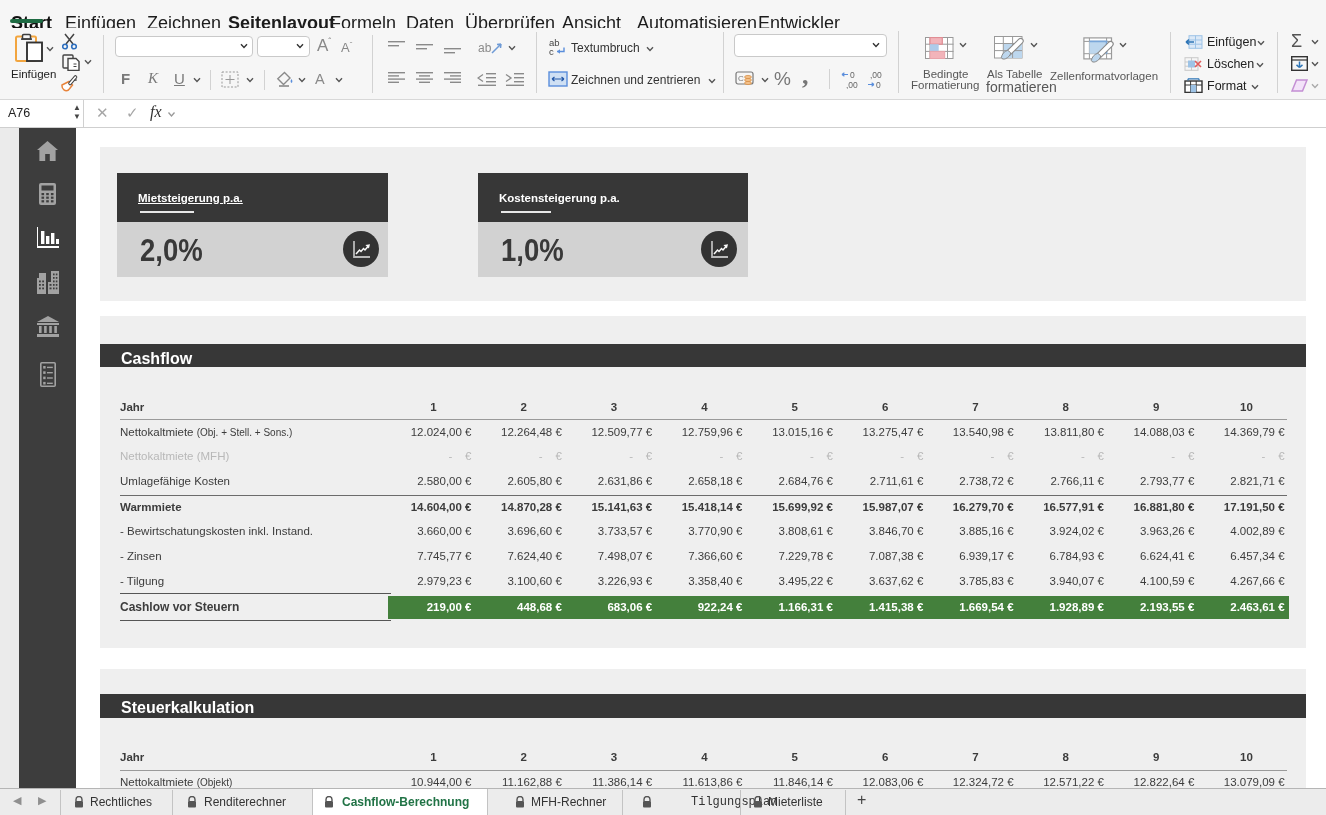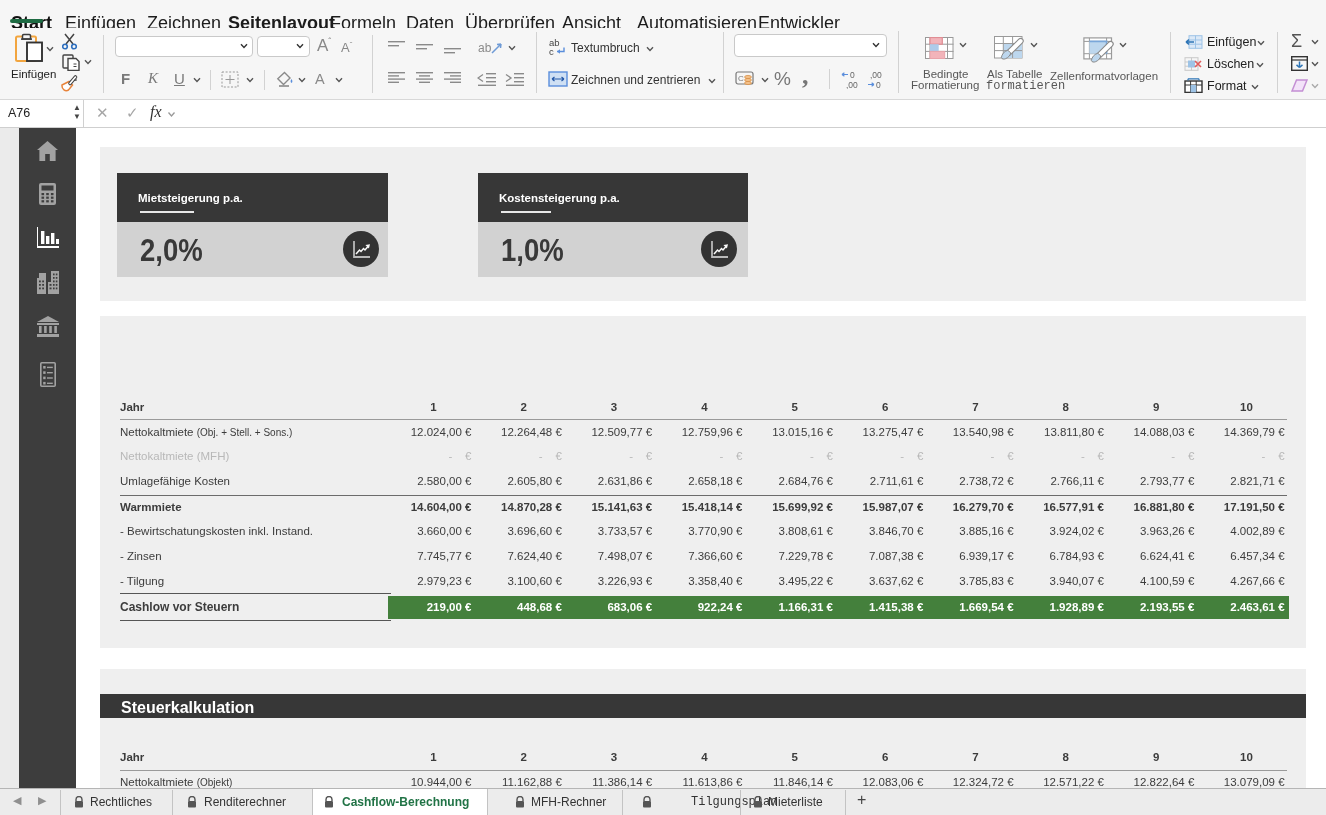--- a/index.html
+++ b/index.html
@@ -222,21 +222,21 @@
 <rect x="9.3" y="7.5" width="18.7" height="14.5" fill="#bdd7ee"></rect>
 <path d="M9.3 0.5 v21.5 M18.6 0.5 v21.5 M0.5 7.5 h27.5 M0.5 14.6 h27.5" stroke="#9a9a9a" stroke-width="1" fill="none"></path>
 <path d="M26.6 5 L14.5 17" stroke="#8a8a8a" stroke-width="6.2" stroke-linecap="round"></path>
 <path d="M26.6 5 L14.5 17" stroke="#fff" stroke-width="4" stroke-linecap="round"></path>
 <path d="M13.8 14.3 C10 15.4 8 18 7.3 21.8 C8 23 9.8 23.4 11.3 22.8 C14.3 21.7 16 19.6 16.8 16.9 Z" fill="#bdd7ee" stroke="#8a8a8a" stroke-width="1"></path>
 </svg>
 <svg class="abs" style="left:1030px;top:14px" width="8" height="6" viewBox="0 0 8 6">
       <path d="M1 1.2 L4 4.4 L7 1.2" fill="none" stroke="#555" stroke-width="1.4"></path>
     </svg>
 <span class="abs" style="left:987px;top:40px;font-size:11.5px;color:#575757;white-space:nowrap;">Als Tabelle</span>
-<span class="abs" style="left:986px;top:51px;font-size:12px;color:#575757;white-space:nowrap;font-family:Liberation Mono, monospace;">formatieren</span>
+<span class="abs" style="left:986px;top:51px;font-size:14px;color:#575757;white-space:nowrap;">formatieren</span>
 <svg class="abs" style="left:1083px;top:9px" width="36" height="30" viewBox="0 0 36 30">
 <rect x="0.9" y="0.9" width="27.6" height="21" fill="#fff" stroke="#9a9a9a" stroke-width="1.2"></rect>
 <path d="M6.4 0.9 v21 M23.6 0.9 v21 M0.9 4.4 h27.6 M0.9 16.7 h27.6" stroke="#9a9a9a" stroke-width="1" fill="none"></path>
 <rect x="6.4" y="4.4" width="17.2" height="12.3" fill="#bdd7ee"></rect>
 <path d="M6.4 4.4 h17.2 v12.3" fill="none" stroke="#7aa7d9" stroke-width="1.6"></path>
 <path d="M27.6 7 L15.5 19" stroke="#8a8a8a" stroke-width="6.2" stroke-linecap="round"></path>
 <path d="M27.6 7 L15.5 19" stroke="#fff" stroke-width="4" stroke-linecap="round"></path>
 <path d="M14.8 16.3 C11 17.4 9 20 8.3 23.8 C9 25 10.8 25.4 12.3 24.8 C15.3 23.7 17 21.6 17.8 18.9 Z" fill="#bdd7ee" stroke="#8a8a8a" stroke-width="1"></path>
 </svg>
 <svg class="abs" style="left:1119px;top:14px" width="8" height="6" viewBox="0 0 8 6">
@@ -386,21 +386,21 @@
           <rect x="7" y="15.3" width="5.8" height="1.4"></rect>
 <rect x="3.2" y="19.9" width="2.4" height="2.6"></rect>
           <rect x="7" y="20.6" width="5.8" height="1.4"></rect>
 </g>
       </svg>
   </div>
 
   <div class="abs" style="left:100px;top:19px;width:1206px;height:154px;background:#efefef;"></div>
 
   <div class="abs" style="left:117px;top:45px;width:271px;height:49px;background:#373737;">
-    <span class="abs" style="left:21px;top:19px;font-size:11.5px;font-weight:bold;color:#fff;">Mietsteigerung p.a.</span>
+    <span class="abs" style="left:21px;top:19px;font-size:11.5px;font-weight:bold;color:#fff;text-decoration:underline;">Mietsteigerung p.a.</span>
     <div class="abs" style="left:23px;top:38px;width:54px;height:2px;background:#e8e8e8;"></div>
   </div>
   <div class="abs" style="left:117px;top:94px;width:271px;height:55px;background:#d2d2d2;">
     <span class="abs" style="left:23px;top:12px;font-size:32px;line-height:32px;font-weight:bold;color:#393939;display:inline-block;transform:scaleX(.86);transform-origin:left;">2,0%</span>
     <div class="abs" style="left:226px;top:9px;width:36px;height:36px;"><svg width="36" height="36" viewBox="0 0 36 36">
           <circle cx="18" cy="18" r="18" fill="#333"></circle>
           <path d="M11 10 V26 H27" fill="none" stroke="#b9b9b9" stroke-width="1.8"></path>
           <path d="M13 23 L16.5 19 L18 20.5 L20.5 17.5 L22 19 L25.2 15.3" fill="none" stroke="#fafafa" stroke-width="1.5"></path>
           <path d="M27 13.2 l-4.6 0.7 3.5 3.5 z" fill="#fafafa"></path>
         </svg></div>
@@ -414,20 +414,23 @@
     <span class="abs" style="left:23px;top:12px;font-size:32px;line-height:32px;font-weight:bold;color:#393939;display:inline-block;transform:scaleX(.86);transform-origin:left;">1,0%</span>
     <div class="abs" style="left:223px;top:9px;width:36px;height:36px;"><svg width="36" height="36" viewBox="0 0 36 36">
           <circle cx="18" cy="18" r="18" fill="#333"></circle>
           <path d="M11 10 V26 H27" fill="none" stroke="#b9b9b9" stroke-width="1.8"></path>
           <path d="M13 23 L16.5 19 L18 20.5 L20.5 17.5 L22 19 L25.2 15.3" fill="none" stroke="#fafafa" stroke-width="1.5"></path>
           <path d="M27 13.2 l-4.6 0.7 3.5 3.5 z" fill="#fafafa"></path>
         </svg></div>
   </div>
 
   <div class="abs" style="left:100px;top:188px;width:1206px;height:332px;background:#efefef;"></div>
+  <div class="abs" style="left:100px;top:216px;width:1206px;height:22.5px;background:#373737;">
+    <span class="abs" style="left:21px;top:5.5px;font-size:16px;line-height:17px;font-weight:bold;color:#fff;">Cashflow</span>
+  </div>
   <div id="cashflowtable">
 <div class="lbl bold" style="left:120px;top:266.5px;width:271px;height:24px;line-height:24px;">Jahr</div>
 <div class="vc bold" style="left:388.2px;top:266.5px;width:90.3px;height:24px;line-height:24px;text-align:center;padding-right:0;">1</div>
       <div class="vc bold" style="left:478.5px;top:266.5px;width:90.3px;height:24px;line-height:24px;text-align:center;padding-right:0;">2</div>
       <div class="vc bold" style="left:568.9px;top:266.5px;width:90.3px;height:24px;line-height:24px;text-align:center;padding-right:0;">3</div>
       <div class="vc bold" style="left:659.2px;top:266.5px;width:90.3px;height:24px;line-height:24px;text-align:center;padding-right:0;">4</div>
       <div class="vc bold" style="left:749.6px;top:266.5px;width:90.3px;height:24px;line-height:24px;text-align:center;padding-right:0;">5</div>
       <div class="vc bold" style="left:840.0px;top:266.5px;width:90.3px;height:24px;line-height:24px;text-align:center;padding-right:0;">6</div>
       <div class="vc bold" style="left:930.3px;top:266.5px;width:90.3px;height:24px;line-height:24px;text-align:center;padding-right:0;">7</div>
       <div class="vc bold" style="left:1020.6px;top:266.5px;width:90.3px;height:24px;line-height:24px;text-align:center;padding-right:0;">8</div>

